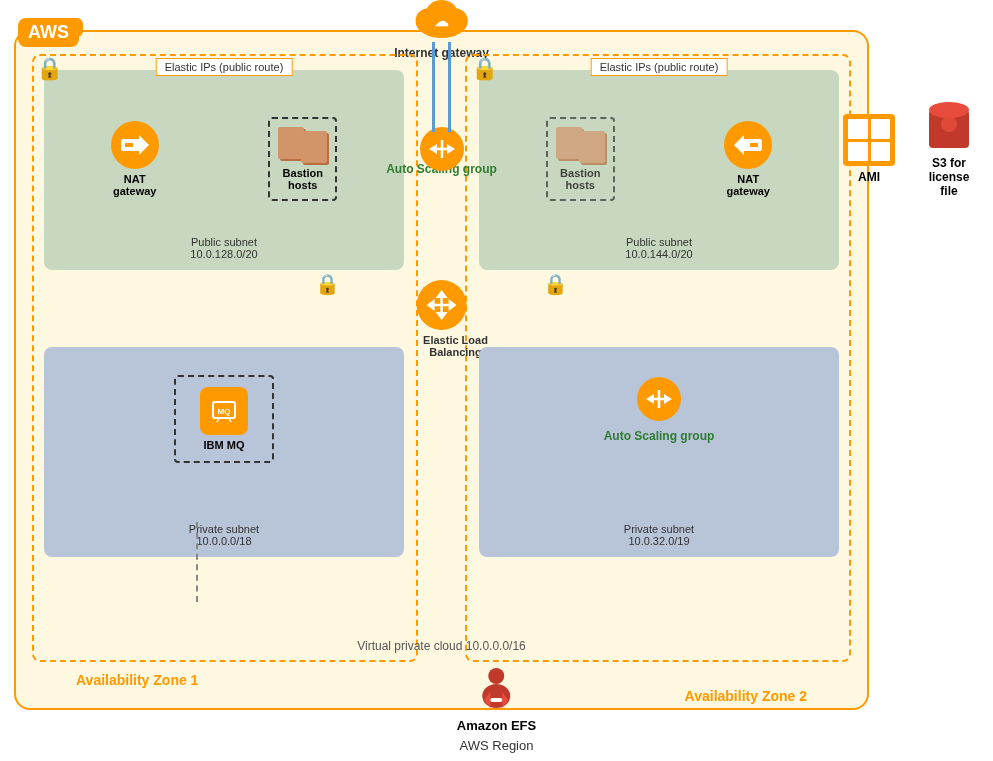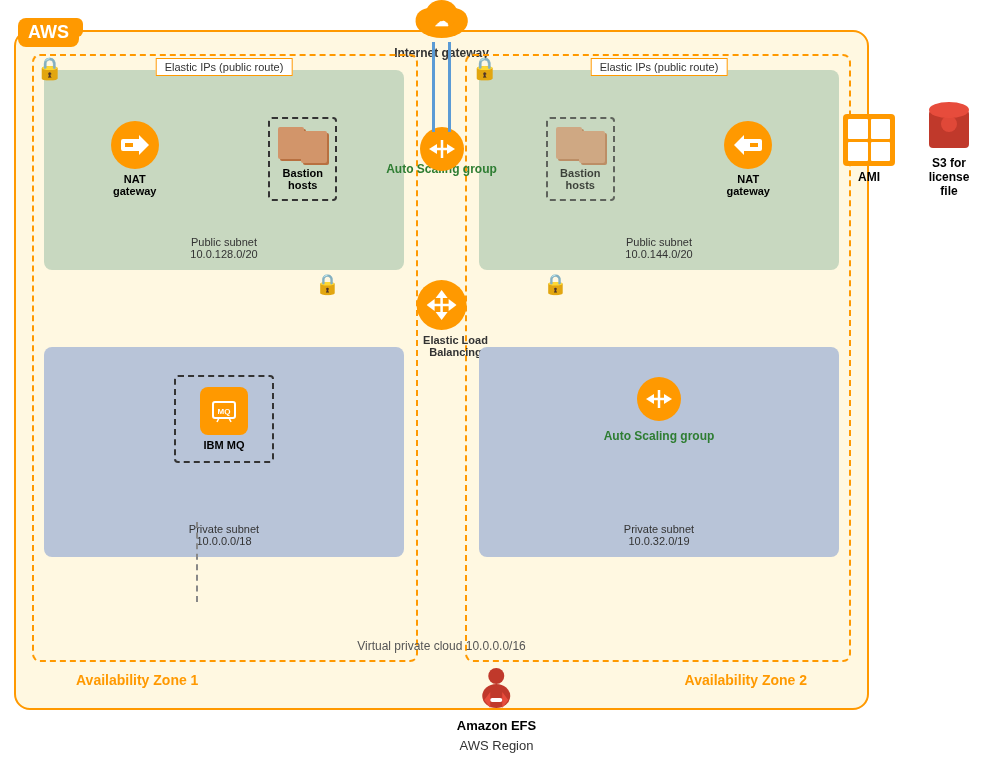--- a/index.html
+++ b/index.html
@@ -239,21 +239,21 @@
       </div>
     </div>
 
     <div style="position:absolute; top:490px; left:180px; width:2px; height:80px;
                 border-left:2px dashed #888;"></div>
 
     <div style="position:absolute; bottom:55px; left:50%; transform:translateX(-50%);
                 font-size:12px; color:#555; white-space:nowrap;">Virtual private cloud 10.0.0.0/16</div>
 
     <div style="position:absolute; bottom:20px; left:60px; color:#FF9900; font-weight:bold; font-size:14px;">Availability Zone 1</div>
-    <div style="position:absolute; bottom:20px; right:60px; color:#FF9900; font-weight:bold; font-size:14px;">Availability Zone 2</div>
+    <div style="position:absolute; bottom:4px; right:60px; color:#FF9900; font-weight:bold; font-size:14px;">Availability Zone 2</div>
 
   </div>
 
   <div style="position:absolute; top:100px; right:20px; display:flex; flex-direction:row;
               align-items:center; gap:30px;">
 
     <div style="display:flex; flex-direction:column; align-items:center;">
       <div style="width:52px; height:52px; background:#FF9900; display:grid;
                   grid-template-columns:1fr 1fr; grid-template-rows:1fr 1fr;
                   gap:3px; padding:5px; border-radius:4px;">

